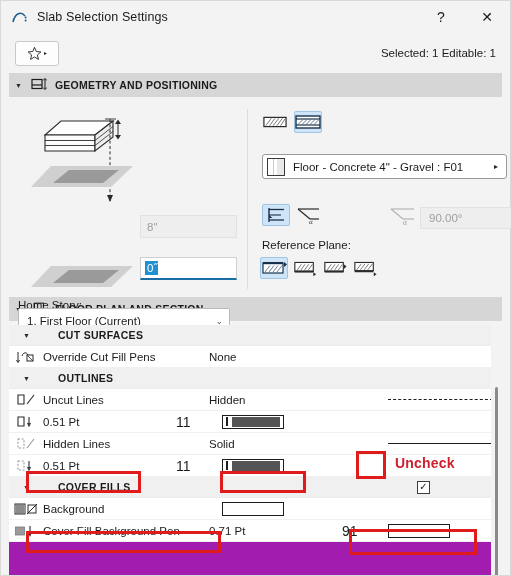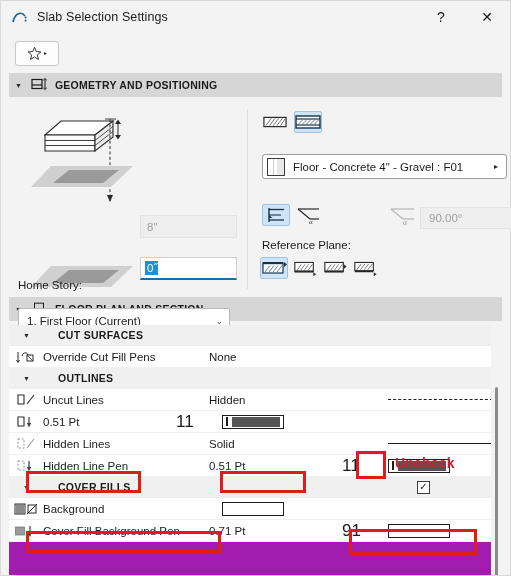--- a/index.html
+++ b/index.html
@@ -183,21 +183,21 @@
   .subhead .chk-slot { margin-left: auto; margin-right: 72px; }
 
   .row {
     height: 22px; display: flex; align-items: center;
     background: #ffffff; border-bottom: 1px solid #f0f0f0;
     position: relative;
   }
   .row .ricon { width: 34px; flex: 0 0 34px; display: flex; align-items: center; justify-content: center; }
   .row .rname { width: 166px; flex: 0 0 166px; font-size: 11.5px; color: #1b1b1b; }
   .row .rval  { width: 133px; flex: 0 0 133px; font-size: 11.5px; color: #1b1b1b; }
-  .row .rpen  { width: 46px; flex: 0 0 46px; font-size: 17px; color: #1b1b1b; }
+  .row .rpen  { width: 46px; flex: 0 0 46px; font-size: 14px; color: #1b1b1b; }
   .row .rsw   { flex: 1; display: flex; align-items: center; }
 
   .pen-sw {
     width: 62px; height: 14px; border: 1px solid #1d1d1d; background: #ffffff;
     display: flex; align-items: center; padding-left: 3px;
   }
   .pen-sw i { display: block; width: 2px; height: 9px; background: #1d1d1d; margin-right: 4px; }
   .pen-sw b { display: block; flex: 1; height: 10px; background: #545454; margin-right: 3px; }
   .pen-sw.empty b { background: #ffffff; }
   .pen-sw.empty i { background: transparent; }
@@ -255,20 +255,21 @@
 
   <div class="fav-row">
     <div class="fav-btn">
       <span class="star">
         <svg viewBox="0 0 16 16" width="15" height="15">
           <path d="M8 1.4 L9.9 5.9 L14.8 6.3 L11.1 9.5 L12.2 14.3 L8 11.7 L3.8 14.3 L4.9 9.5 L1.2 6.3 L6.1 5.9 Z" fill="none" stroke="#2b2b2b" stroke-width="1"></path>
         </svg>
       </span>
       <span class="mini-tri">▸</span>
     </div>
+    <span class="sel-info">Selected: 1 Editable: 1</span>
   </div>
 
   <div class="sec-head">
     <span class="tri">▼</span>
     <span class="sh-icon">
       <svg viewBox="0 0 18 16" width="18" height="16">
         <rect x="2" y="2.5" width="10" height="9" fill="none" stroke="#1b1b1b" stroke-width="1.2"></rect>
         <line x1="2" y1="8" x2="12" y2="8" stroke="#1b1b1b" stroke-width="1.2"></line>
         <line x1="15" y1="2" x2="15" y2="12" stroke="#1b1b1b" stroke-width="1"></line>
         <path d="M13.2 3.2 L15 1.5 L16.8 3.2" fill="none" stroke="#1b1b1b" stroke-width="1"></path>
@@ -320,21 +321,21 @@
       </span>
 
       <div class="inp disabled" style="left:131px; top:110px; width:97px;">
         <span>8"</span>
       </div>
 
       <div class="inp active" style="left:131px; top:152px; width:97px;">
         <span class="seltext">0˝</span>
       </div>
 
-      <span class="lbl" style="left:9px; top:174px;">Home Story:</span>
+      <span class="lbl" style="left:9px; top:194px;">Home Story:</span>
 
       <div class="combo" style="left:9px; top:203px; width:212px;gap:20px;">
         <span>1. First Floor (Current)</span>
         <span class="chev">⌄</span>
       </div>
 
       <div class="projzero" style="left:124px; top:236px;">
         <span class="pz-label">to Project Zero</span>
         <span class="pz-btn">
           <span>▸</span>
@@ -568,21 +569,20 @@
       </span>
     </div>
 
     <div class="row">
       <span class="ricon">
         <svg viewBox="0 0 22 14" width="22" height="14">
           <path d="M3 2 L9 2 L9 11 L3 11 Z" fill="none" stroke="#9a9a9a" stroke-width="1.1" stroke-dasharray="2,1.6"></path>
           <path d="M14 2 L14 9 M12.5 8 L14 11 L15.5 8" fill="none" stroke="#2a2a2a" stroke-width="1.1"></path>
         </svg>
       </span>
-      <span class="rname">Hidden Line Pen</span>
       <span class="rval">0.51 Pt</span>
       <span class="rpen">11</span>
       <span class="rsw">
         <span class="pen-sw">
             <i></i>
             <b></b>
           </span>
       </span>
     </div>
 

